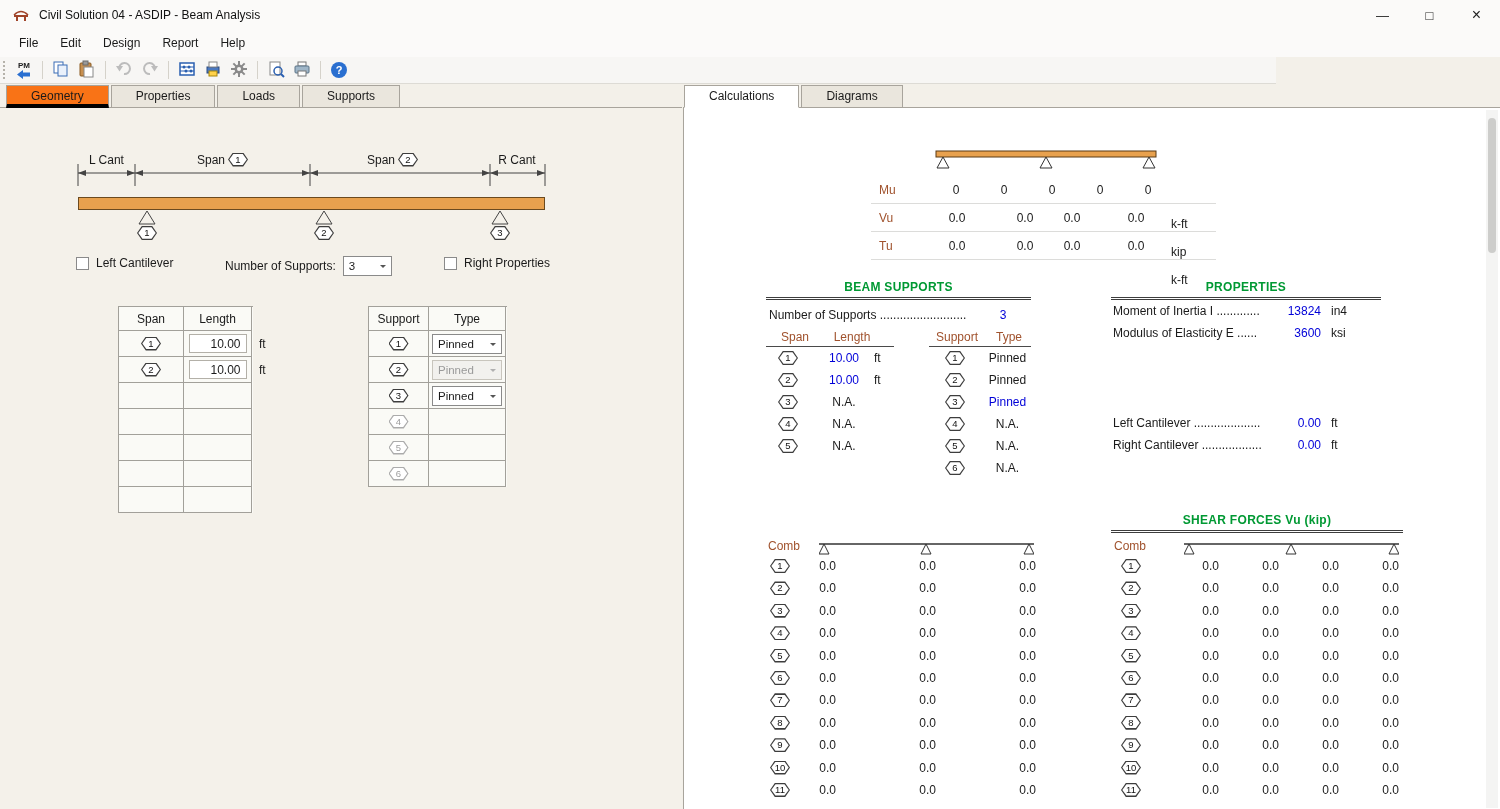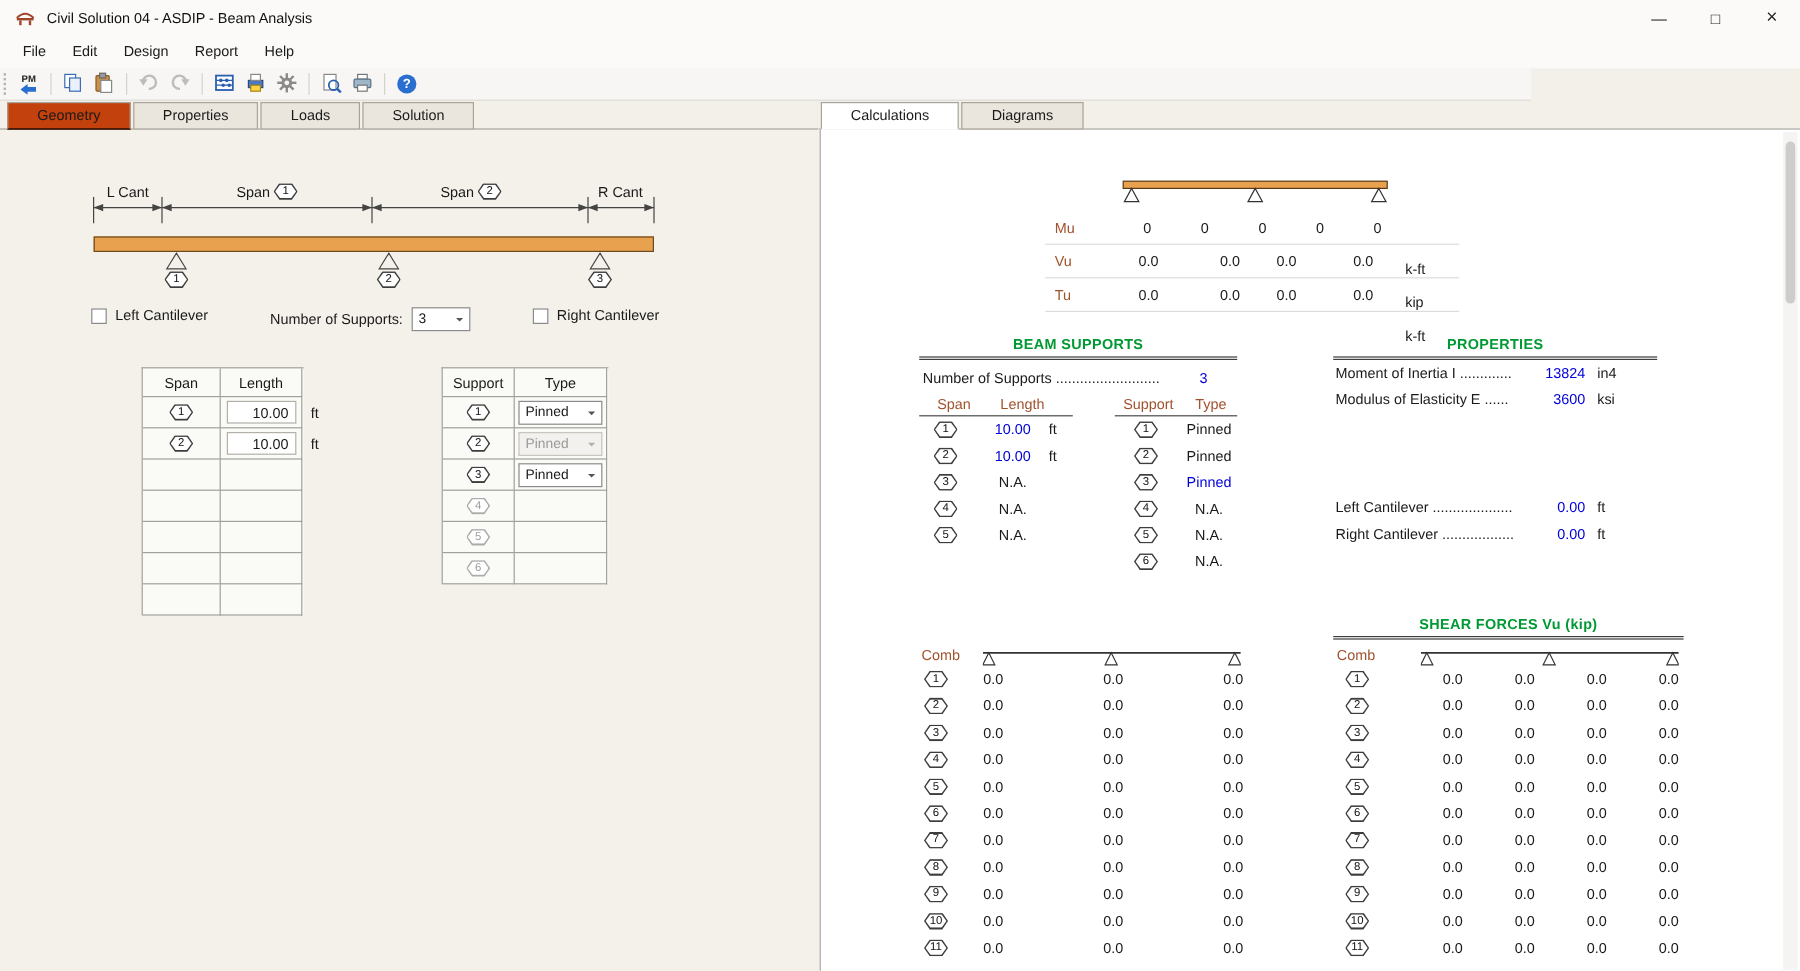--- a/index.html
+++ b/index.html
@@ -30,21 +30,21 @@
   .tb-sep { width:1px; height:18px; background:#d5d2ca; margin:0 5px; }
   .pm-icon { display:flex; flex-direction:column; align-items:center; line-height:8px; }
   .pm-text { font-size:8px; font-weight:bold; color:#222; }
   .help-badge { width:16px; height:16px; border-radius:50%; background:#2a6fd0; color:#fff;
     font-size:11px; font-weight:bold; display:flex; align-items:center; justify-content:center; }
 
   
   .tabstrip { position:absolute; top:85px; height:23px; display:flex; z-index:3; }
   .tab { height:23px; line-height:21px; padding:0 24px; font-size:12px; background:#eae6dd;
     border:1px solid #a8a49c; border-bottom:1px solid #a8a49c; margin-right:2px; }
-  .tab.active { background:#c2410c; border-bottom:1px solid #000000; }
+  .tab.active { background:#f97316; border-bottom:4px solid #000000; }
   .tabstrip.white .tab.active { background:#ffffff; border-bottom:1px solid #ffffff; }
 
   
   .left-content { position:absolute; left:0; top:107px; width:682px; height:702px;
     background:#f4f1ea; border-top:1px solid #a8a49c; }
   .right-content { position:absolute; left:683px; top:107px; width:817px; height:702px;
     background:#ffffff; border-top:1px solid #a8a49c; border-left:1px solid #a8a49c; }
 
   
   .hex { position:relative; display:inline-block; width:20px; height:14px; line-height:14px;
@@ -234,21 +234,21 @@
       <span class="help-badge">?</span>
     </div>
   </div>
 
   <div class="tabstrip" style="left:6px;">
     <div style="display:flex">
 
     <div class="tab active">Geometry</div>
         <div class="tab">Properties</div>
         <div class="tab">Loads</div>
-        <div class="tab">Solution</div>
+        <div class="tab">Supports</div>
       </div>
   </div>
 
   <div class="left-content">
 
     <div class="dim-label" style="left:78px;width:57px;">
       <span>L Cant</span>
     </div>
     <div class="dim-label" style="left:140px;width:165px;">
       <span>Span</span>
@@ -301,21 +301,21 @@
       <span>Left Cantilever</span>
     </div>
     <div class="ctrl-row" style="left:225px;top:148px;">
       <span>Number of Supports:</span>
       <div class="combo" style="width:49px;">
         <span>3</span>
       </div>
     </div>
     <div class="ctrl-row" style="left:444px;top:148px;">
       <span class="checkbox"></span>
-      <span>Right Cantilever</span>
+      <span>Right Properties</span>
     </div>
 
     <div class="ltable" style="left:118px;top:198px;width:135px;">
       <div class="lt-row head">
         <div class="lt-cell" style="width:65px;">Span</div>
         <div class="lt-cell" style="width:68px;">Length</div>
       </div>
       <div>
 
       <div class="lt-row">

